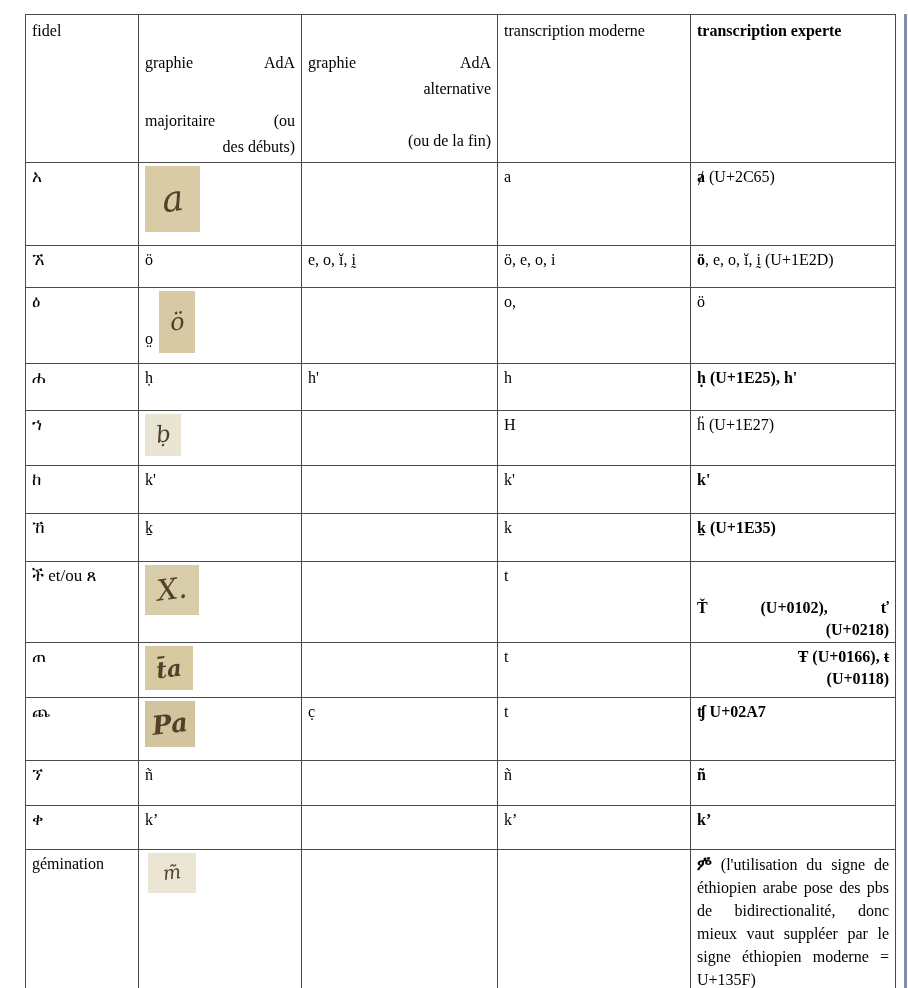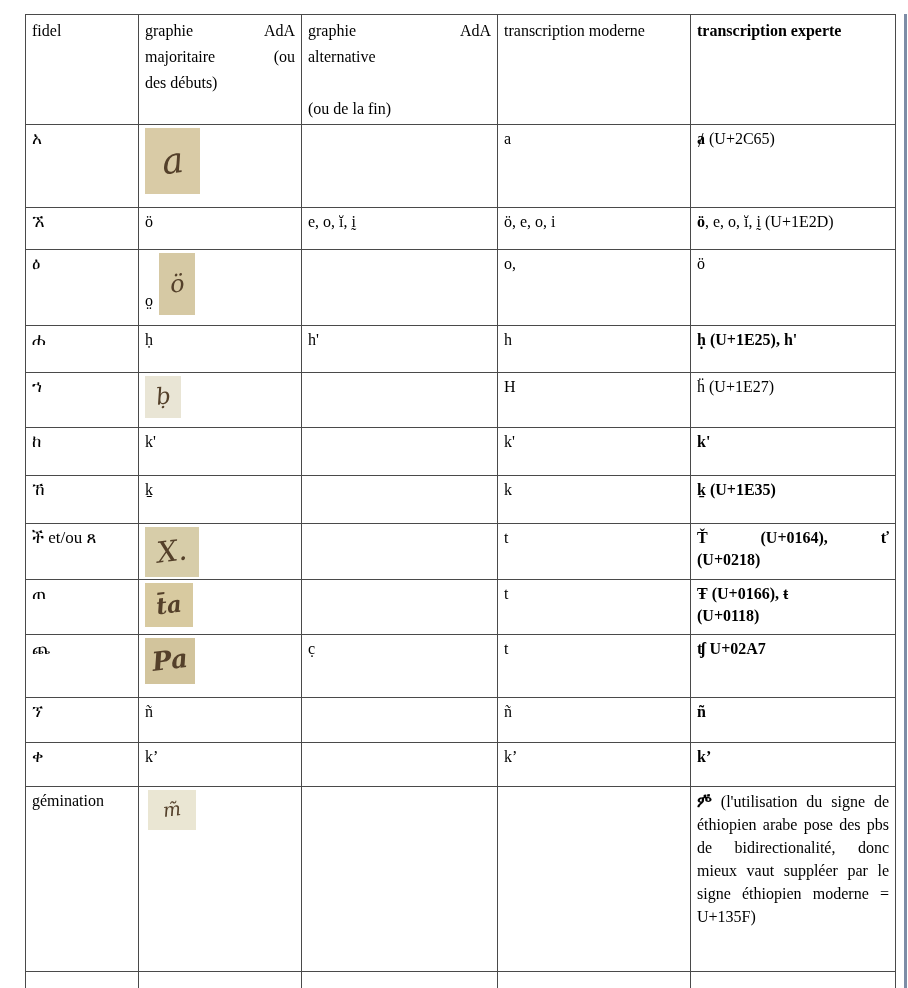--- a/index.html
+++ b/index.html
@@ -11,22 +11,22 @@
   #page { position:relative; width:908px; height:988px; }
   #edge-line { position:absolute; right:1px; top:0; width:3px; height:988px; background:#7d8da6; }
   table { border-collapse:collapse; table-layout:fixed; width:870px; margin:14px 0 0 25px; }
   td { border:1px solid #4a4a4a; vertical-align:top; padding:3px 6px 2px 6px; font-size:16px; line-height:1.35; overflow:hidden; }
   tr.h0  td{height:103px} tr.h1 td{height:83px} tr.h2 td{height:42px} tr.h3 td{height:76px}
   tr.h4  td{height:47px}  tr.h5 td{height:55px} tr.h6 td{height:48px} tr.h7 td{height:48px}
   tr.h8  td{height:49px}  tr.h9 td{height:55px} tr.h10 td{height:63px} tr.h11 td{height:45px}
   tr.h12 td{height:44px}  tr.h13 td{height:185px} tr.h14 td{height:40px}
   .b { font-weight:bold; }
   .hdr { line-height:26px;font-family:Liberation Serif, serif; }
-  .jline { display:block; text-align:justify; text-align-last:justify; }
-  .block { display:block; }
+  .jline { display:block; text-align:justify; text-align-last:justify;margin-top:32px; }
+  .block { display:block;text-align:right; }
   .gap-top { margin-top:26px; }
   .just { text-align:justify; line-height:23px; }
   .fid { font-size:17px; }
   
   .ms { display:inline-flex; align-items:center; justify-content:center;
         color:#54402a; font-style:italic; font-family:"DejaVu Serif",serif; }
   .ms i { font-style:italic; transform:rotate(-7deg); display:block; }
   .msa  { width:55px; height:66px; background:#d9cba6; font-size:36px; }
   .ms3  { width:36px; height:62px; background:#d6c9a4; font-size:24px; margin-left:6px; }
   .ms5  { width:36px; height:42px; background:#e9e5d5; font-size:23px; }
@@ -141,21 +141,21 @@
     <tr class="h8">
       <td class="fid">ች et/ou ጸ</td>
       <td>
         <span class="ms ms8">
               <i>X.</i>
             </span>
       </td>
       <td></td>
       <td>t</td>
       <td class="b">
-        <span class="jline">Ť (U+0164), ť</span>
+        <span class="jline">Ť (U+0102), ť</span>
         <span class="block">(U+0218)</span>
       </td>
     </tr>
 
     <tr class="h9">
       <td class="fid">ጠ</td>
       <td>
         <span class="ms ms9">
               <i>t̄a</i>
             </span>

